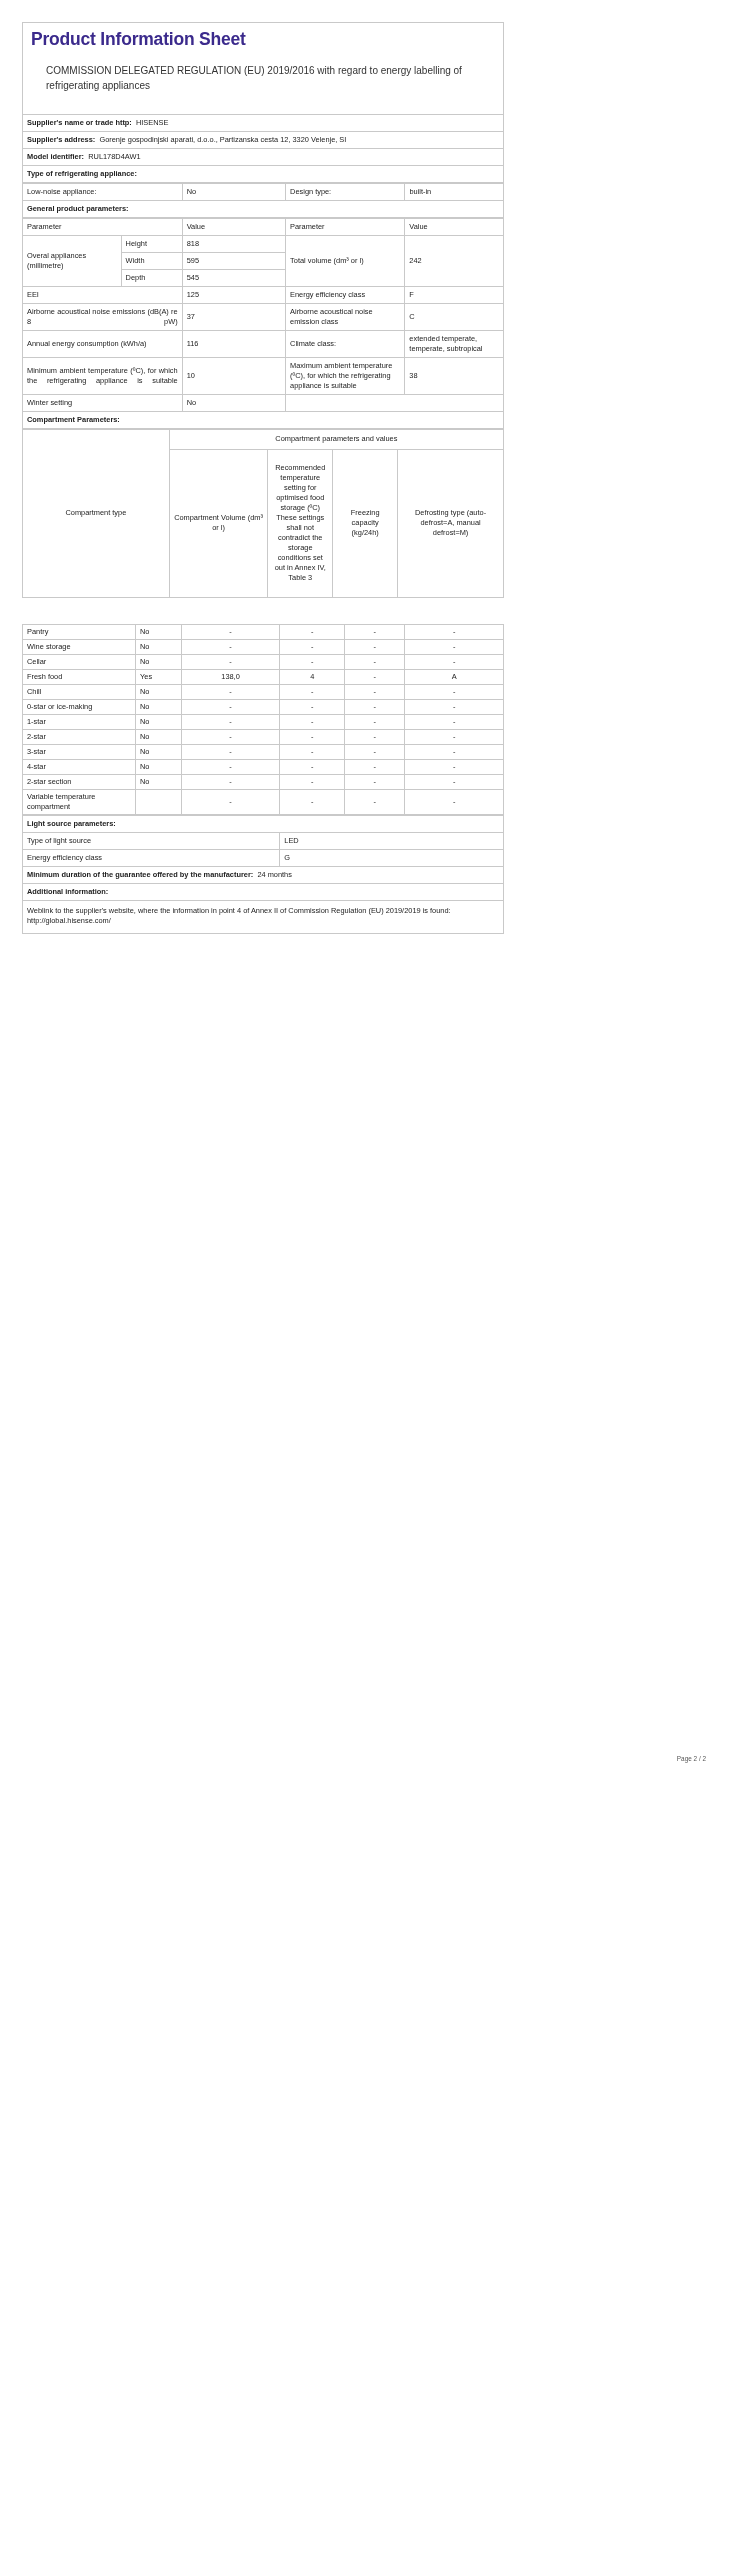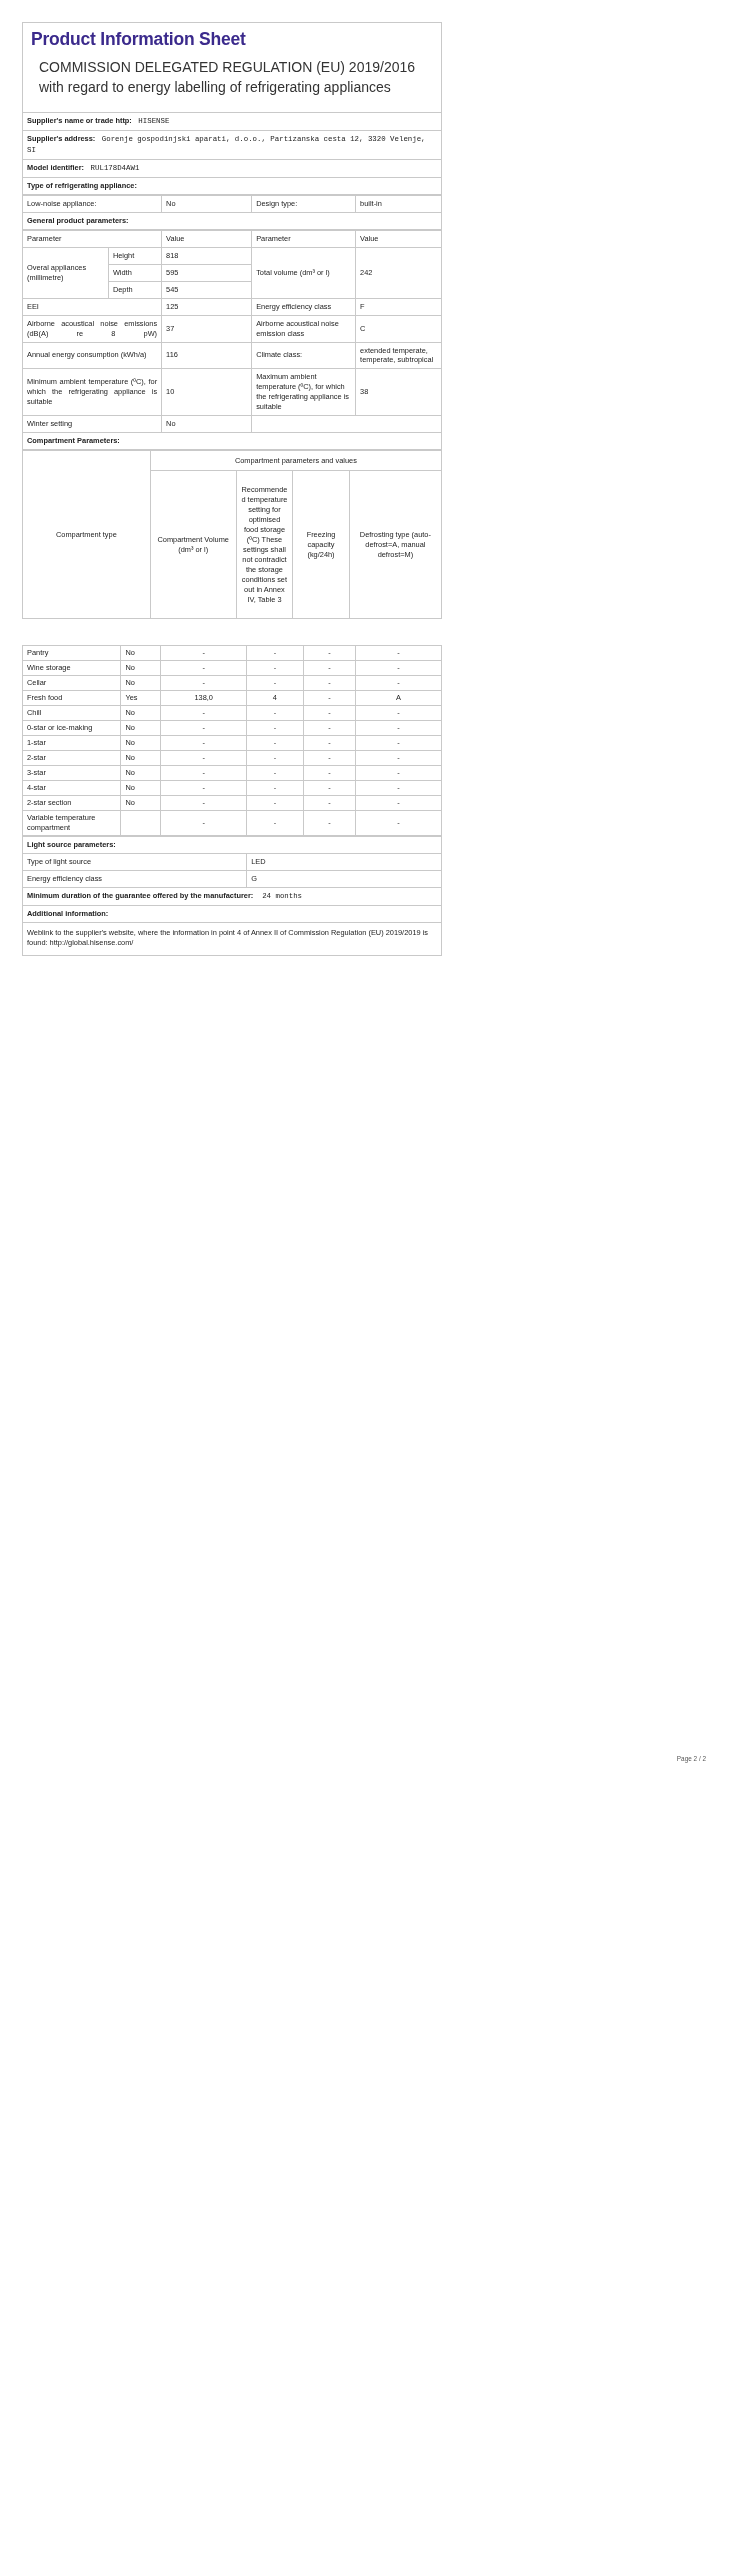--- a/index.html
+++ b/index.html
@@ -5,62 +5,62 @@
   * { box-sizing: border-box; }
   html, body {
     margin: 0; padding: 0;
     background: #ffffff;
     font-family: "Liberation Sans", sans-serif;
   }
   body { width: 734px; height: 2560px; position: relative; }
 
   .page { width: 734px; padding: 22px 12px 0 12px; }
 
-  .sheet { width: 420px; margin: 0 auto 0 10px; }
+  .sheet { width: 482px; margin: 0 auto 0 10px; }
 
   
   .title-wrap {
     border: 1px solid #c9c9c9;
     border-bottom: none;
     padding: 6px 8px 4px 8px;
   }
   .doc-title {
     font-size: 17.5px;
     font-weight: bold;
     color: #3b2a8c;
     letter-spacing: -0.2px;
     margin: 0 0 4px 0;
     line-height: 1.15;
   }
   .doc-subtitle {
-    font-size: 14px;
+    font-size: 10px;
     color: #333333;
     line-height: 1.45;
-    margin: 8px;
+    margin: 15px;
     padding-bottom: 2px;
   }
 
   
   table.t {
     width: 100%;
     border-collapse: collapse;
     table-layout: fixed;
   }
   table.t td {
     border: 1px solid #c9c9c9;
     font-size: 7.4px;
     color: #222222;
     padding: 3px 4px;
     vertical-align: middle;
     line-height: 1.35;
     word-wrap: break-word;
   }
   td.b { font-weight: bold; margin-left: 24px; }
   .lbl { font-weight: bold; }
-  .val { font-weight: normal; font-family: Liberation Mono, monospace; }
+  .val { font-weight: normal; }
   td.center { text-align: center; }
   td.vmid { vertical-align: middle; }
 
   .justify { text-align: justify; text-align-last: justify; }
 
   
   .comp-head-tall { height: 168px; vertical-align: middle; text-align: center; }
   .comp-narrow { text-align: center; line-height: 1.35; }
 
   

